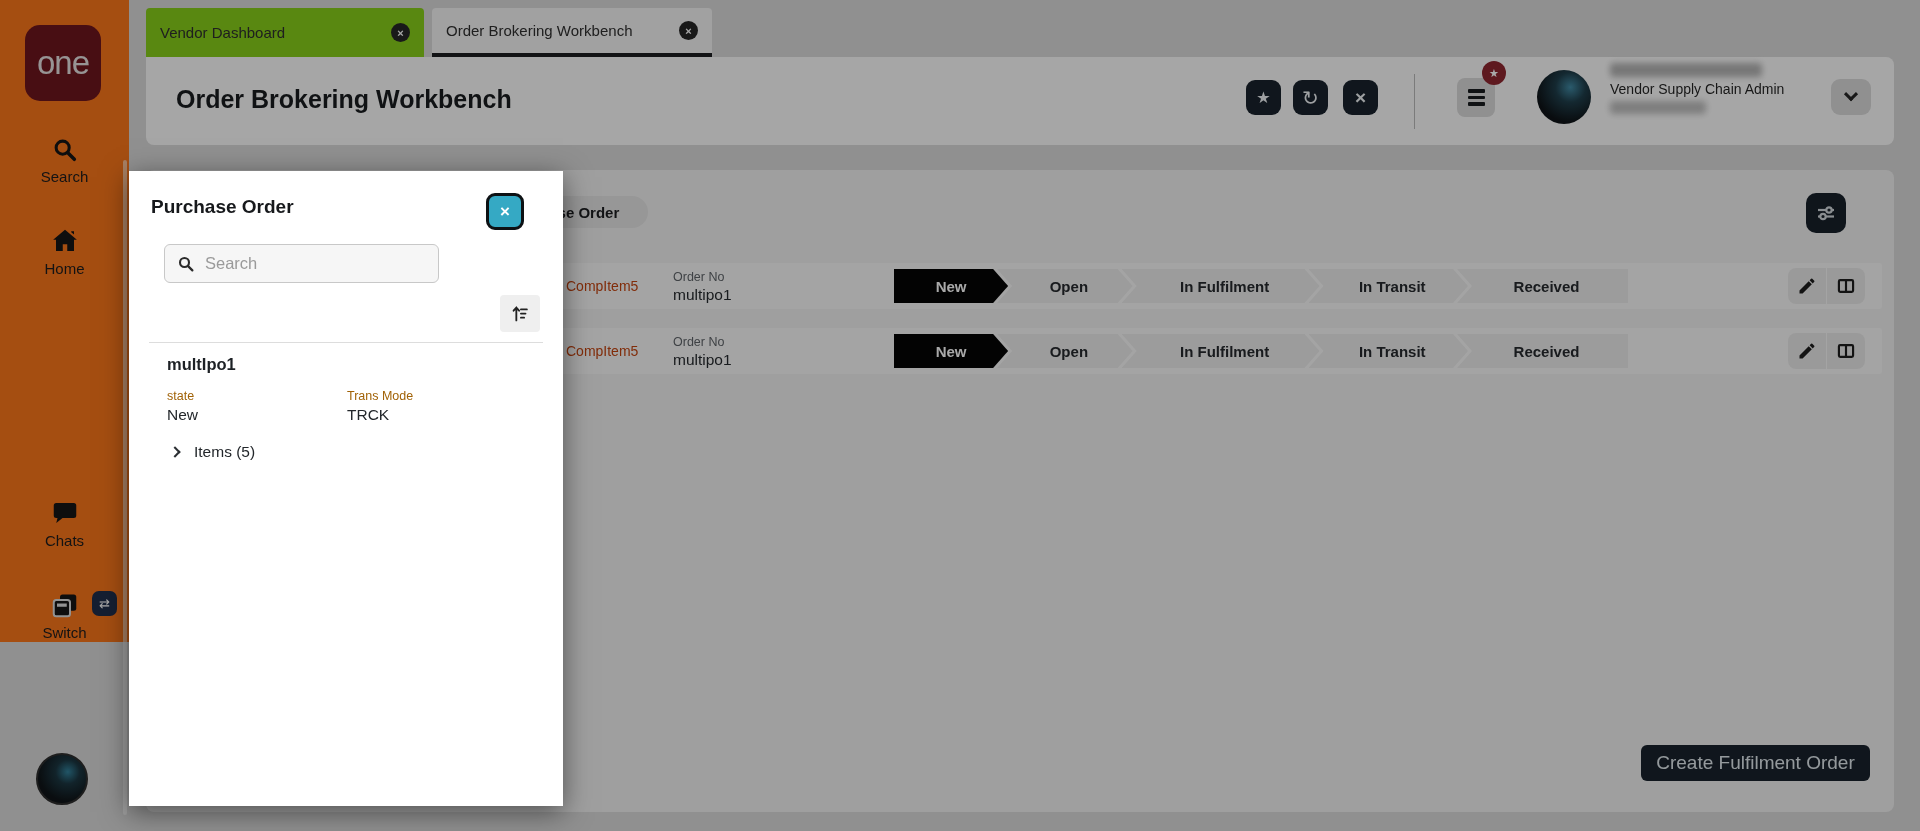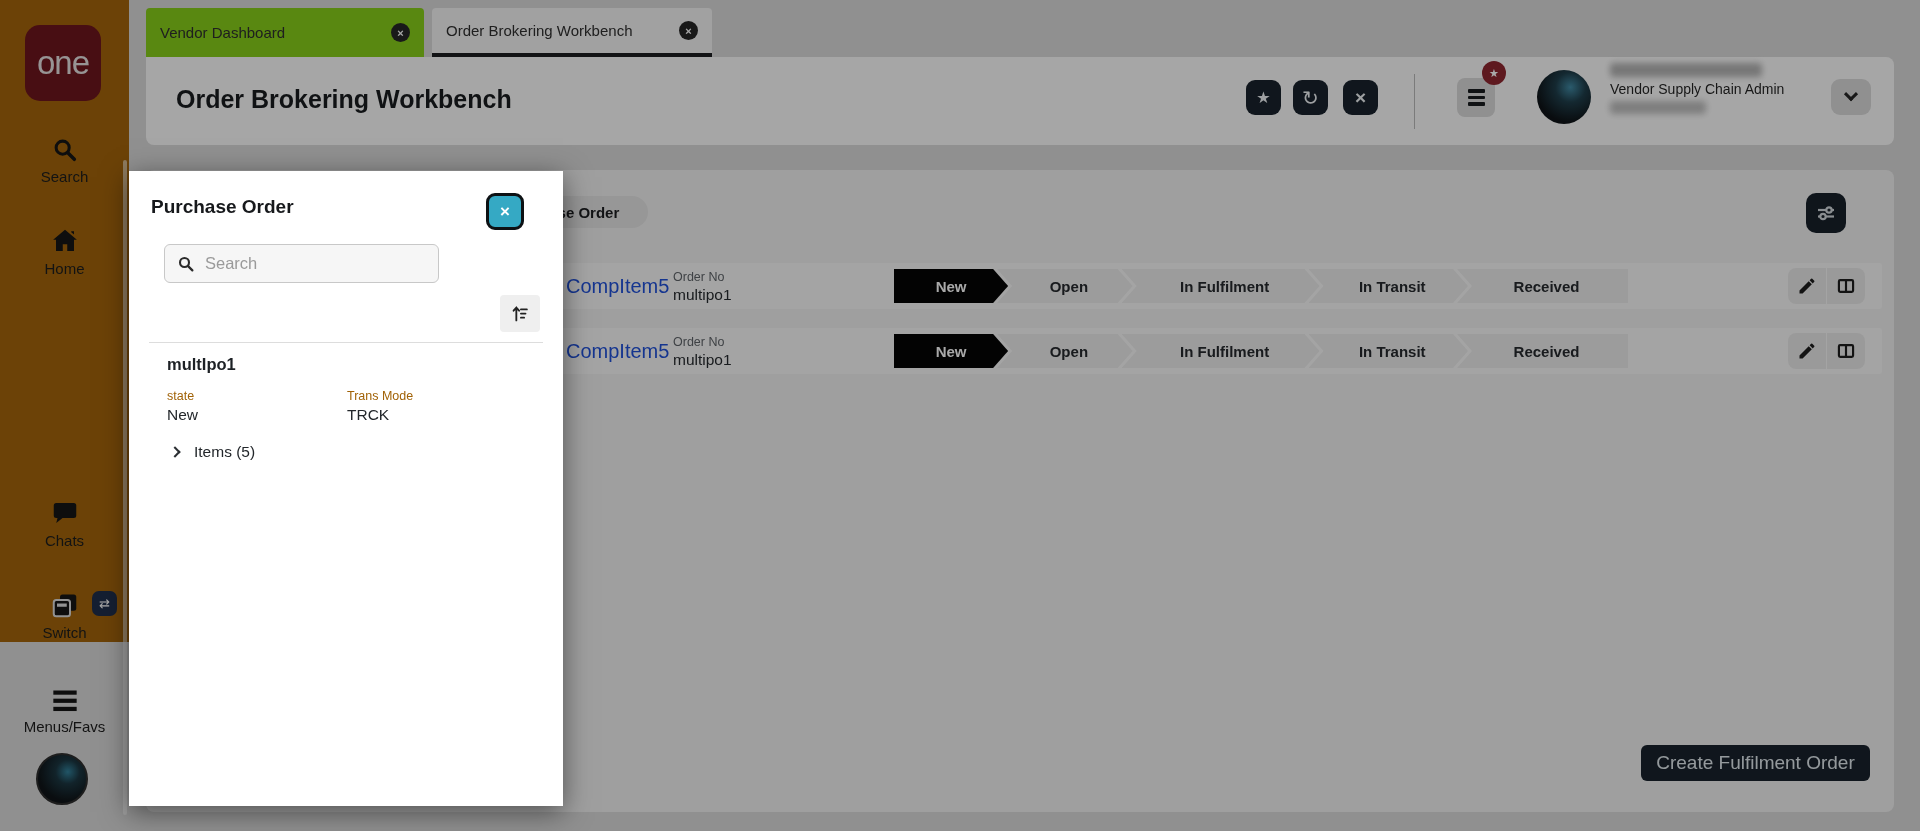--- a/index.html
+++ b/index.html
@@ -4,21 +4,21 @@
 <style>
   * { box-sizing: border-box; margin: 0; padding: 0; }
   html,body { width:1920px; height:831px; }
   body {
     position: relative;
     font-family: "Liberation Sans", sans-serif;
     background:#d9d9d9;
     overflow:hidden;
   }
   
-  .sidebar { position:absolute; left:0; top:0; width:129px; height:642px; background:#a16207; z-index:1; }
+  .sidebar { position:absolute; left:0; top:0; width:129px; height:642px; background:#f97316; z-index:1; }
   .logo { position:absolute; left:25px; top:25px; width:76px; height:76px; background:#6b1119; border-radius:15px;
           display:flex; align-items:center; justify-content:center; color:#e3dfdf; font-size:33px; letter-spacing:-1px; cursor:pointer; }
   .nav-item { position:absolute; width:129px; text-align:center; cursor:pointer; }
   .nav-item .nicon { height:32px; display:flex; align-items:flex-end; justify-content:center; color:#111; }
   .nav-item .nlabel { margin-top:4px; font-size:15px; color:#191919; }
   .switch-badge { position:absolute; left:92px; top:591px; width:25px; height:25px; background:#1c2b49; color:#fff;
                   border-radius:7px; font-size:13px; display:flex; align-items:center; justify-content:center; z-index:2; }
   .side-avatar { position:absolute; left:36px; top:753px; width:52px; height:52px; border-radius:50%;
                  background:radial-gradient(circle at 62% 35%, #2e7f9a 0%, #17323d 28%, #0b1014 68%);
                  border:2px solid #2a2a2a; cursor:pointer; }
@@ -52,21 +52,21 @@
                  display:flex; align-items:center; justify-content:center; cursor:pointer; }
   .chev-down { width:10px; height:10px; border-right:3px solid #222; border-bottom:3px solid #222; transform:rotate(45deg) translate(-2px,-2px); }
   
   .content-card { position:absolute; left:146px; top:170px; width:1748px; height:642px; background:#f0f0f0; border-radius:8px; z-index:1; }
   .po-chip { position:absolute; left:332px; top:26px; width:170px; height:32px; border-radius:16px; background:#e3e3e3;
              display:flex; align-items:center; justify-content:center; font-weight:700; font-size:15px; color:#17191c; cursor:pointer; }
   .filter-btn { position:absolute; left:1660px; top:23px; width:40px; height:40px; background:#131c26; border-radius:10px;
                 display:flex; align-items:center; justify-content:center; cursor:pointer; }
   .order-row { position:absolute; left:12px; width:1724px; height:46px; background:#f8f8f8; border-radius:3px; cursor:pointer; }
   .row1 { top:93px; } .row2 { top:158px; }
-  .row-item { position:absolute; left:408px; top:0; height:46px; display:flex; align-items:center; font-size:20px; color:#1d4ed8; }
+  .row-item { position:absolute; left:408px; top:0; height:46px; display:flex; align-items:center; font-size:14px; color:#c2410c; }
   .row-lbl { position:absolute; left:515px; top:7px; font-size:12.5px; color:#5c6166; }
   .row-val { position:absolute; left:515px; top:23px; font-size:15.5px; color:#23272b; }
   .stage-strip { position:absolute; left:736px; top:6px; width:734px; height:34px; display:flex; }
   .stage { display:flex; align-items:center; justify-content:center; height:34px; font-weight:700; font-size:15px;
            color:#22262a; background:#ebebeb; }
   .stage.first { clip-path:polygon(0 0, calc(100% - 15px) 0, 100% 50%, calc(100% - 15px) 100%, 0 100%); background:#000; color:#fff; }
   .stage.mid  { clip-path:polygon(0 0, calc(100% - 15px) 0, 100% 50%, calc(100% - 15px) 100%, 0 100%, 15px 50%); margin-left:-11px; padding-left:8px; }
   .stage.last { clip-path:polygon(0 0, 100% 0, 100% 100%, 0 100%, 15px 50%); margin-left:-11px; padding-left:8px; }
   .row-actions { position:absolute; left:1630px; top:5px; display:flex; }
   .act-btn { width:38px; height:36px; background:#e9e9e9; display:flex; align-items:center; justify-content:center; cursor:pointer; }
@@ -138,30 +138,20 @@
       <svg width="30" height="30" viewBox="0 0 24 24">
           <rect x="8" y="3.5" width="13" height="13" rx="2" fill="#111"></rect>
           <rect x="3" y="8" width="13" height="13" rx="2" fill="#111" stroke="#dcdcdc" stroke-width="1.6"></rect>
           <rect x="5.6" y="10.8" width="7.8" height="2.6" fill="#dcdcdc"></rect>
         </svg>
     </div>
     <div class="nlabel">Switch</div>
   </div>
   <div class="switch-badge">⇄</div>
 
-  <div class="nav-item" style="top:682px">
-    <div class="nicon">
-      <svg width="28" height="26" viewBox="0 0 24 22">
-          <rect x="2" y="2" width="20" height="3.6" fill="#111"></rect>
-          <rect x="2" y="9" width="20" height="3.6" fill="#111"></rect>
-          <rect x="2" y="16" width="20" height="3.6" fill="#111"></rect>
-        </svg>
-    </div>
-    <div class="nlabel">Menus/Favs</div>
-  </div>
 
   <div class="side-avatar"></div>
   <div class="side-scrollbar"></div>
 </div>
 
 <div class="tab tab1">
   <span>Vendor Dashboard</span>
   <span class="tab-close">×</span>
 </div>
 <div class="tab tab2 active">

